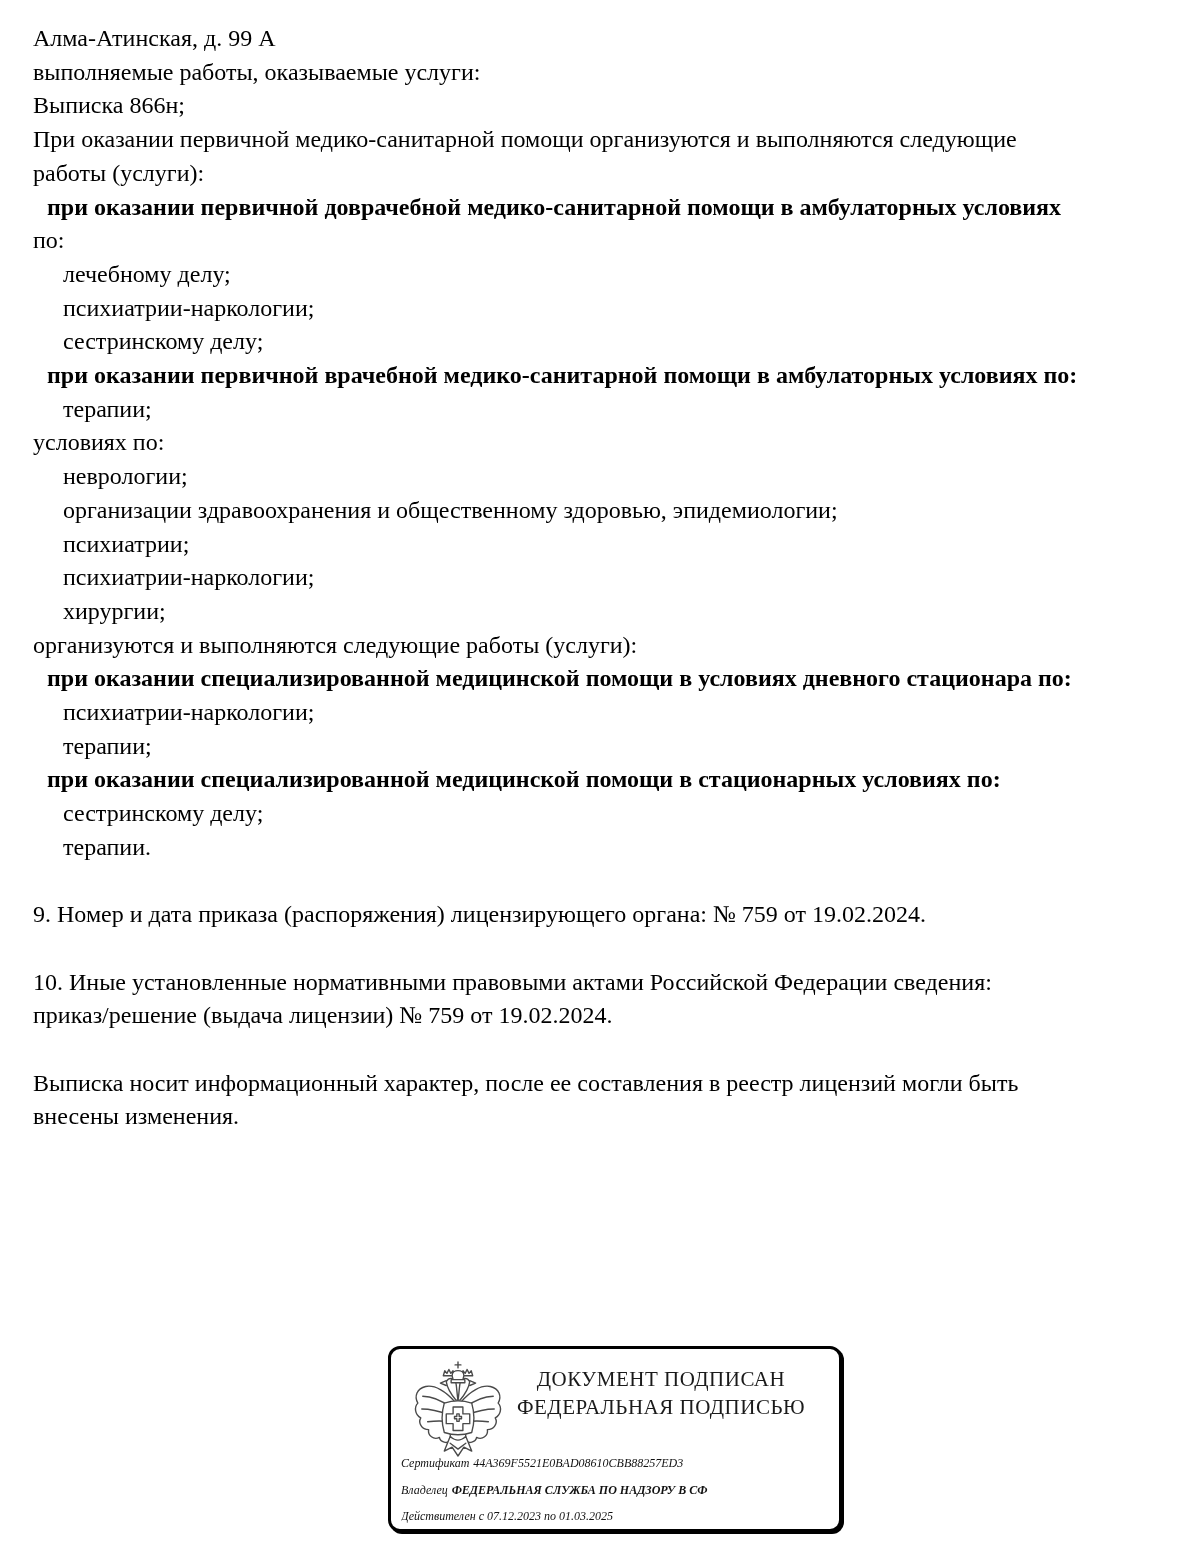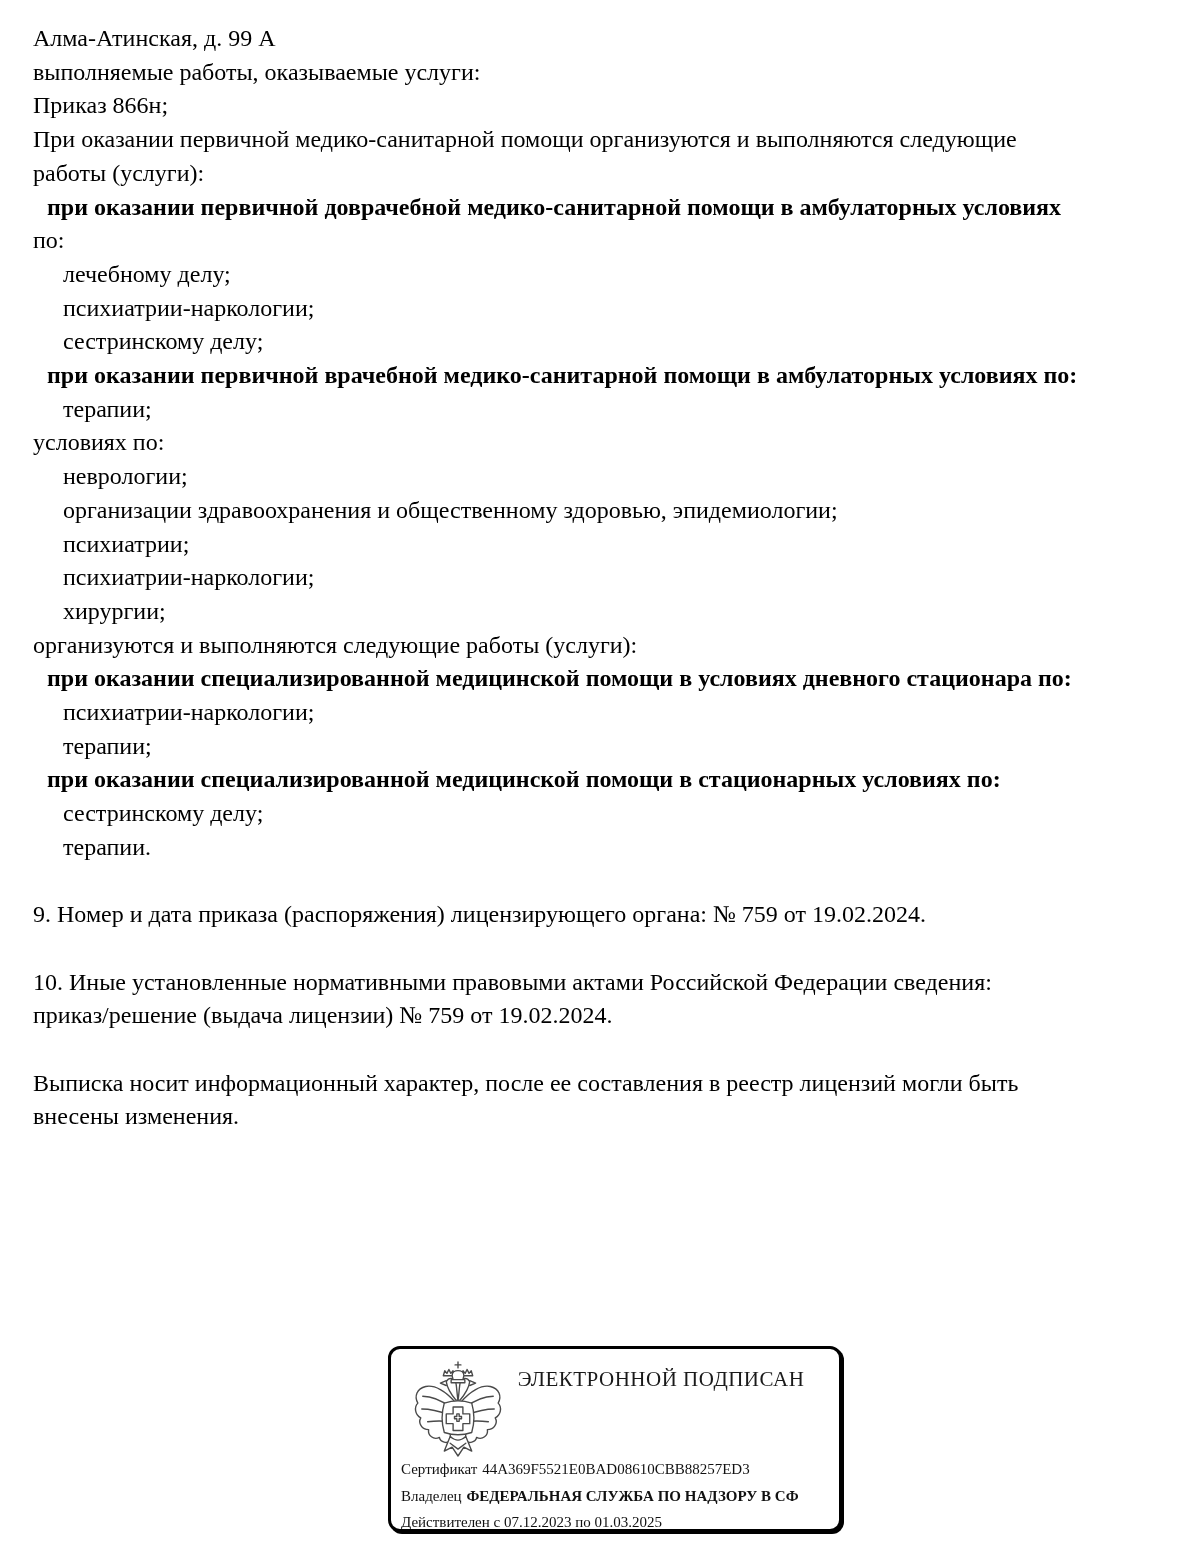--- a/index.html
+++ b/index.html
@@ -53,38 +53,39 @@
     text-align: center;
     font-size: 21px;
     line-height: 28px;
     letter-spacing: 0.5px;
     color: #1a1a1a;
   }
   .stamp-info {
     position: absolute;
     left: 10px;
     right: 0;
-    top: 107px;
-    font-size: 15px;
+    top: 101px;
+    font-size: 12px;
     line-height: 26.5px;
     color: #111;
+    font-style: italic;
   }
   .info-line { white-space: nowrap; overflow: hidden; }
   .lbl { margin-right: 0.32em; }
   .owner-value { font-weight: bold; }
 </style>
 </head>
 <body>
 
 <div class="page">
 
   <div class="doc-text">
     <div class="line l0">Алма-Атинская, д. 99 А</div>
     <div class="line l0">выполняемые работы, оказываемые услуги:</div>
-    <div class="line l0">Приказ 866н;</div>
+    <div class="line l0">Выписка 866н;</div>
     <div class="line l0">При оказании первичной медико-санитарной помощи организуются и выполняются следующие</div>
     <div class="line l0">работы (услуги):</div>
     <div class="line l1">при оказании первичной доврачебной медико-санитарной помощи в амбулаторных условиях</div>
     <div class="line l0">по:</div>
     <div class="line l2">лечебному делу;</div>
     <div class="line l2">психиатрии-наркологии;</div>
     <div class="line l2">сестринскому делу;</div>
     <div class="line l1">при оказании первичной врачебной медико-санитарной помощи в амбулаторных условиях по:</div>
     <div class="line l2">терапии;</div>
     <div class="line l0">условиях по:</div>
@@ -142,21 +143,22 @@
 
         <path d="M34 45 q14 -4.5 28 0 q4.5 15 0 30 q-14 4.5 -28 0 q-4.5 -15 0 -30 z"></path>
 
         <path d="M43 49 h10 v7 h7 v10 h-7 v7 h-10 v-7 h-7 v-10 h7 z"></path>
 
         <path d="M46.8 56 h2.4 v2.6 h2.4 v2.4 h-2.4 v2.6 h-2.4 v-2.6 h-2.4 v-2.4 h2.4 z"></path>
       </g>
     </svg>
 
     <div class="stamp-title">
-      <div>ЭЛЕКТРОННОЙ ПОДПИСАН</div>
+      <div>ДОКУМЕНТ ПОДПИСАН</div>
+      <div>ФЕДЕРАЛЬНАЯ ПОДПИСЬЮ</div>
     </div>
 
     <div class="stamp-info">
       <div class="info-line">
         <span class="lbl">Сертификат</span><span>44A369F5521E0BAD08610CBB88257ED3</span>
       </div>
       <div class="info-line">
         <span class="lbl">Владелец</span><span class="owner-value">ФЕДЕРАЛЬНАЯ СЛУЖБА ПО НАДЗОРУ В СФ</span>
       </div>
       <div class="info-line">Действителен с 07.12.2023 по 01.03.2025</div>

